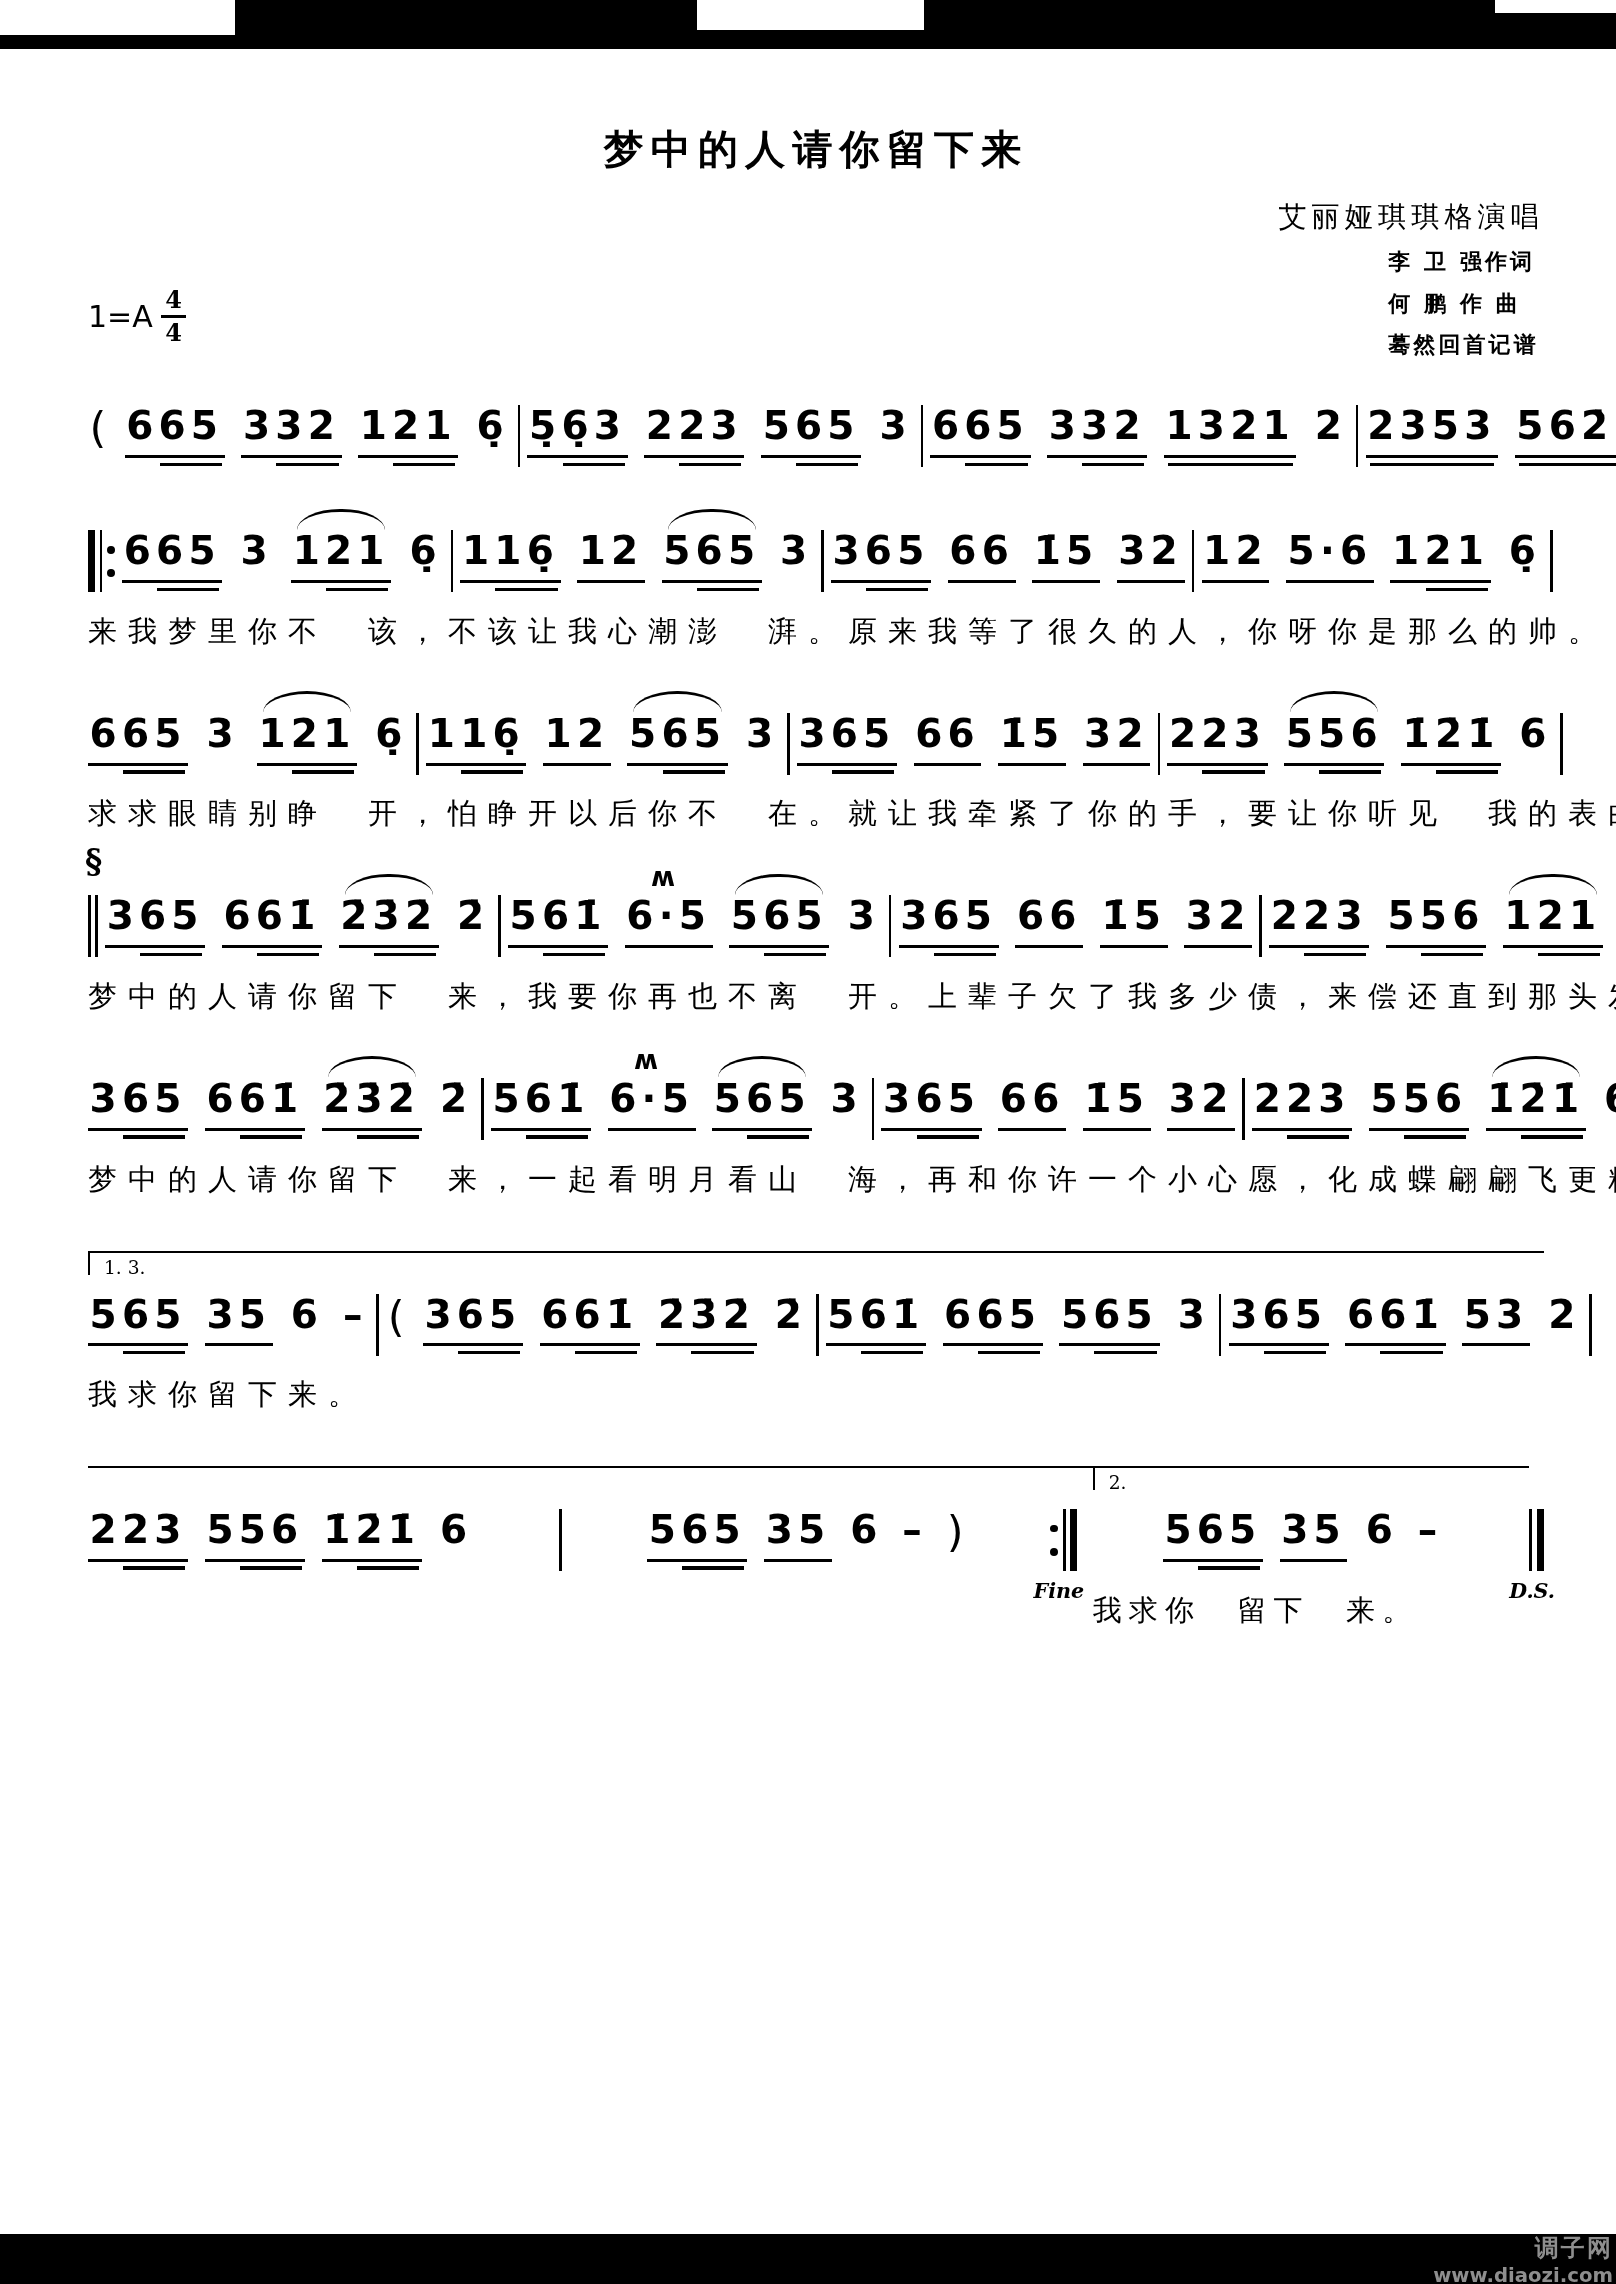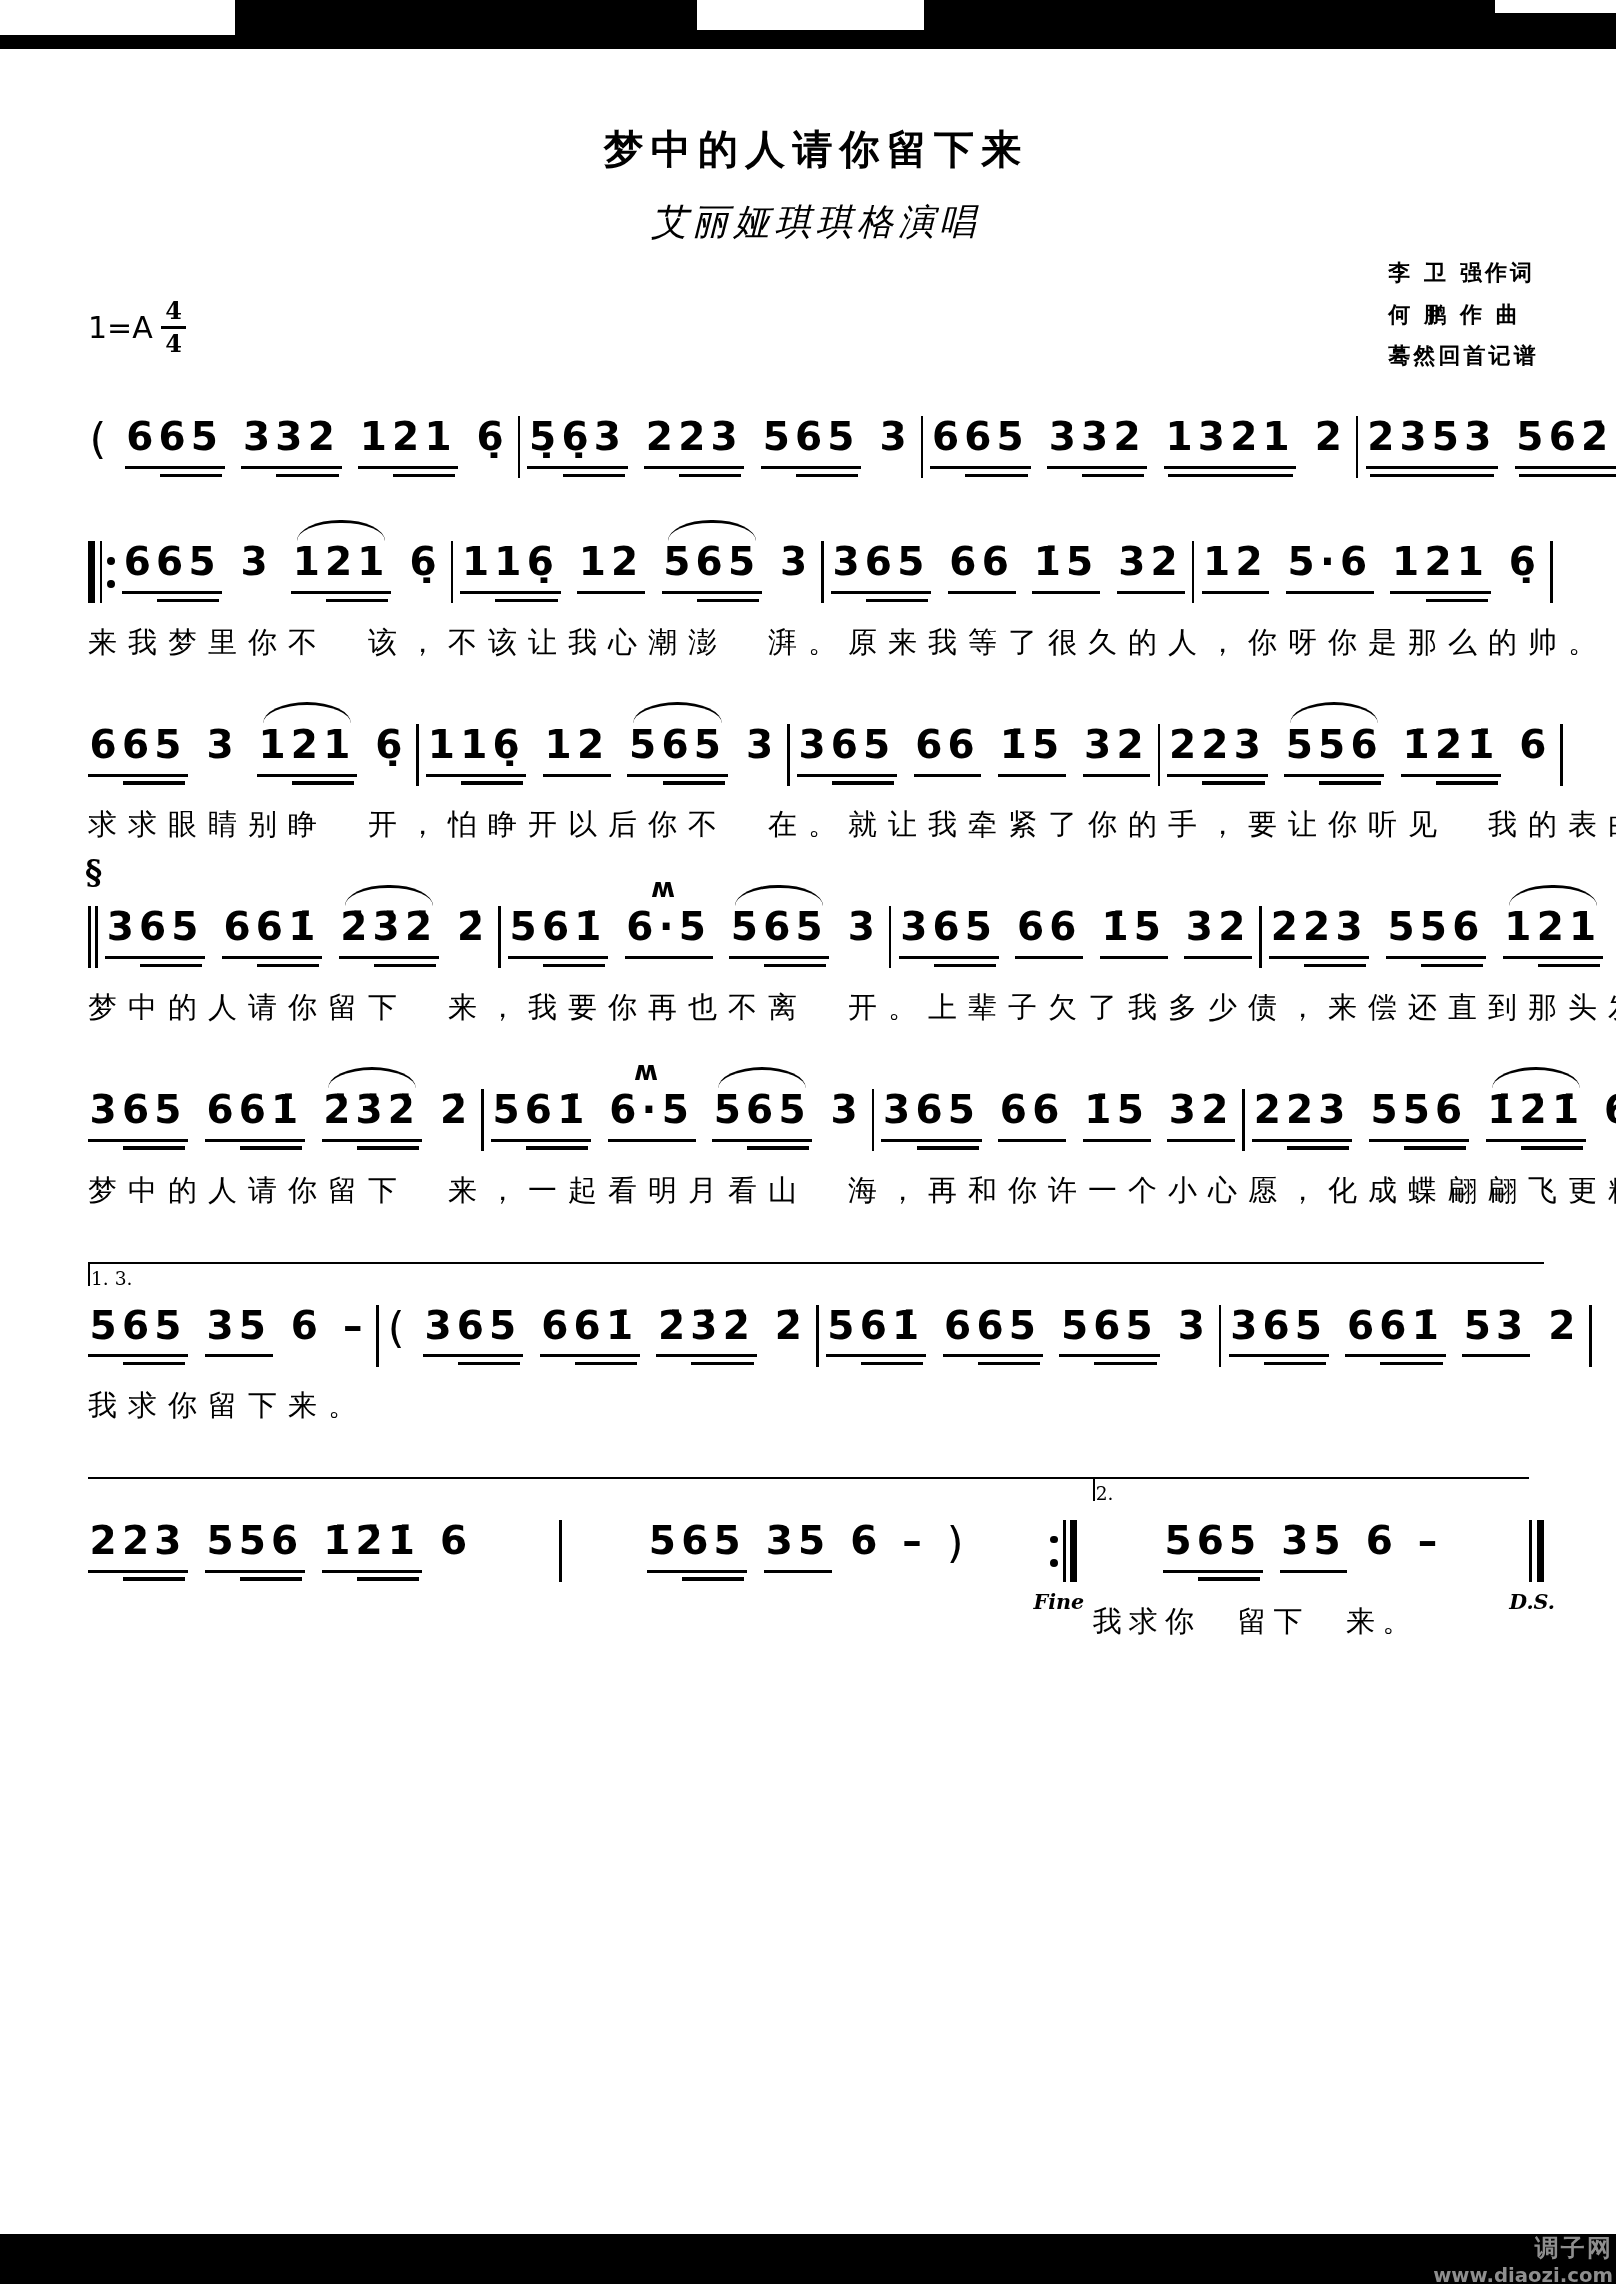--- a/index.html
+++ b/index.html
@@ -13,21 +13,21 @@
   .notch.c{left:1495px;top:0;width:122px;height:13px;}
   .footbar{position:absolute;left:0;bottom:0;width:1616px;height:50px;background:#000;}
   .sitebox{position:absolute;right:0;bottom:0;width:321px;height:50px;background:#000000;
            display:flex;flex-direction:column;align-items:flex-end;justify-content:center;
            padding-right:3px;box-sizing:border-box;color:#8e8e8e;}
   .sitename{font:700 24px "DejaVu Sans","Liberation Sans",sans-serif;letter-spacing:2.1px;}
   .siteurl{font:700 19.7px "DejaVu Sans","Liberation Sans",sans-serif;}
   
   .content{position:absolute;left:88px;right:72px;top:0;}
   .title{margin-top:122px;text-align:center;font-size:40px;font-weight:700;letter-spacing:7.2px;}
-  .subtitle{margin-top:20.7px;text-align:center;font-size:36px;letter-spacing:5.2px;font-style:italic;}
+  .subtitle{margin-top:20.7px;text-align:right;font-size:28px;letter-spacing:5.2px;}
   .metarow{display:flex;justify-content:space-between;align-items:flex-start;margin-top:5.2px;}
   .keysig{display:flex;align-items:center;gap:8.3px;margin-top:47px;
           font:400 30px "DejaVu Sans","Liberation Sans",sans-serif;}
   .timesig{display:flex;flex-direction:column;align-items:center;
            font:700 24px "DejaVu Serif","Liberation Serif",serif;line-height:1;}
   .tsline{width:25px;height:2.6px;background:#000;margin:3.1px 0;}
   .credits{font-size:22px;letter-spacing:3.1px;line-height:1.9;text-align:left;padding-right:5.2px;font-weight:bold;}
   
   #score{margin-top:36px;}
   .system{position:relative;}
@@ -47,21 +47,21 @@
   .bar{display:flex;gap:4.7px;align-items:center;margin-top:1px;position:relative;height:66px;}
   .bl{display:block;width:2.6px;height:62px;background:#000;}
   .bl.th{width:7.2px;}
   .dots{display:flex;flex-direction:column;gap:15.5px;justify-content:center;}
   .dot{display:block;width:7.8px;height:7.8px;border-radius:50%;background:#000;}
   .blab{position:absolute;top:72px;left:50%;transform:translateX(-60%);
         font:italic 700 20.7px "DejaVu Serif","Liberation Serif",serif;white-space:nowrap;}
   .segno{position:absolute;top:-50px;left:-3.1px;font:700 33px "DejaVu Serif",serif;}
   .volta{position:absolute;top:-40px;height:24px;border-top:2.6px solid #000;box-sizing:border-box;}
   .volta.tick{border-left:2.6px solid #000;}
-  .vlab{position:absolute;left:1px;top:4.1px;font:400 18.6px "DejaVu Serif",serif;}
+  .vlab{position:absolute;left:14px;top:4.1px;font:400 18.6px "DejaVu Serif",serif;}
   .lyrics{margin-top:17.6px;font-size:29px;letter-spacing:11px;white-space:pre;font-family:Liberation Serif, serif;}
   .lyr-right{margin-left:69%;letter-spacing:7.2px;}
 </style>
 </head>
 <body>
 
 <div class="page">
   <div class="topbar">
     <span class="notch a"></span>
     <span class="notch b"></span>

